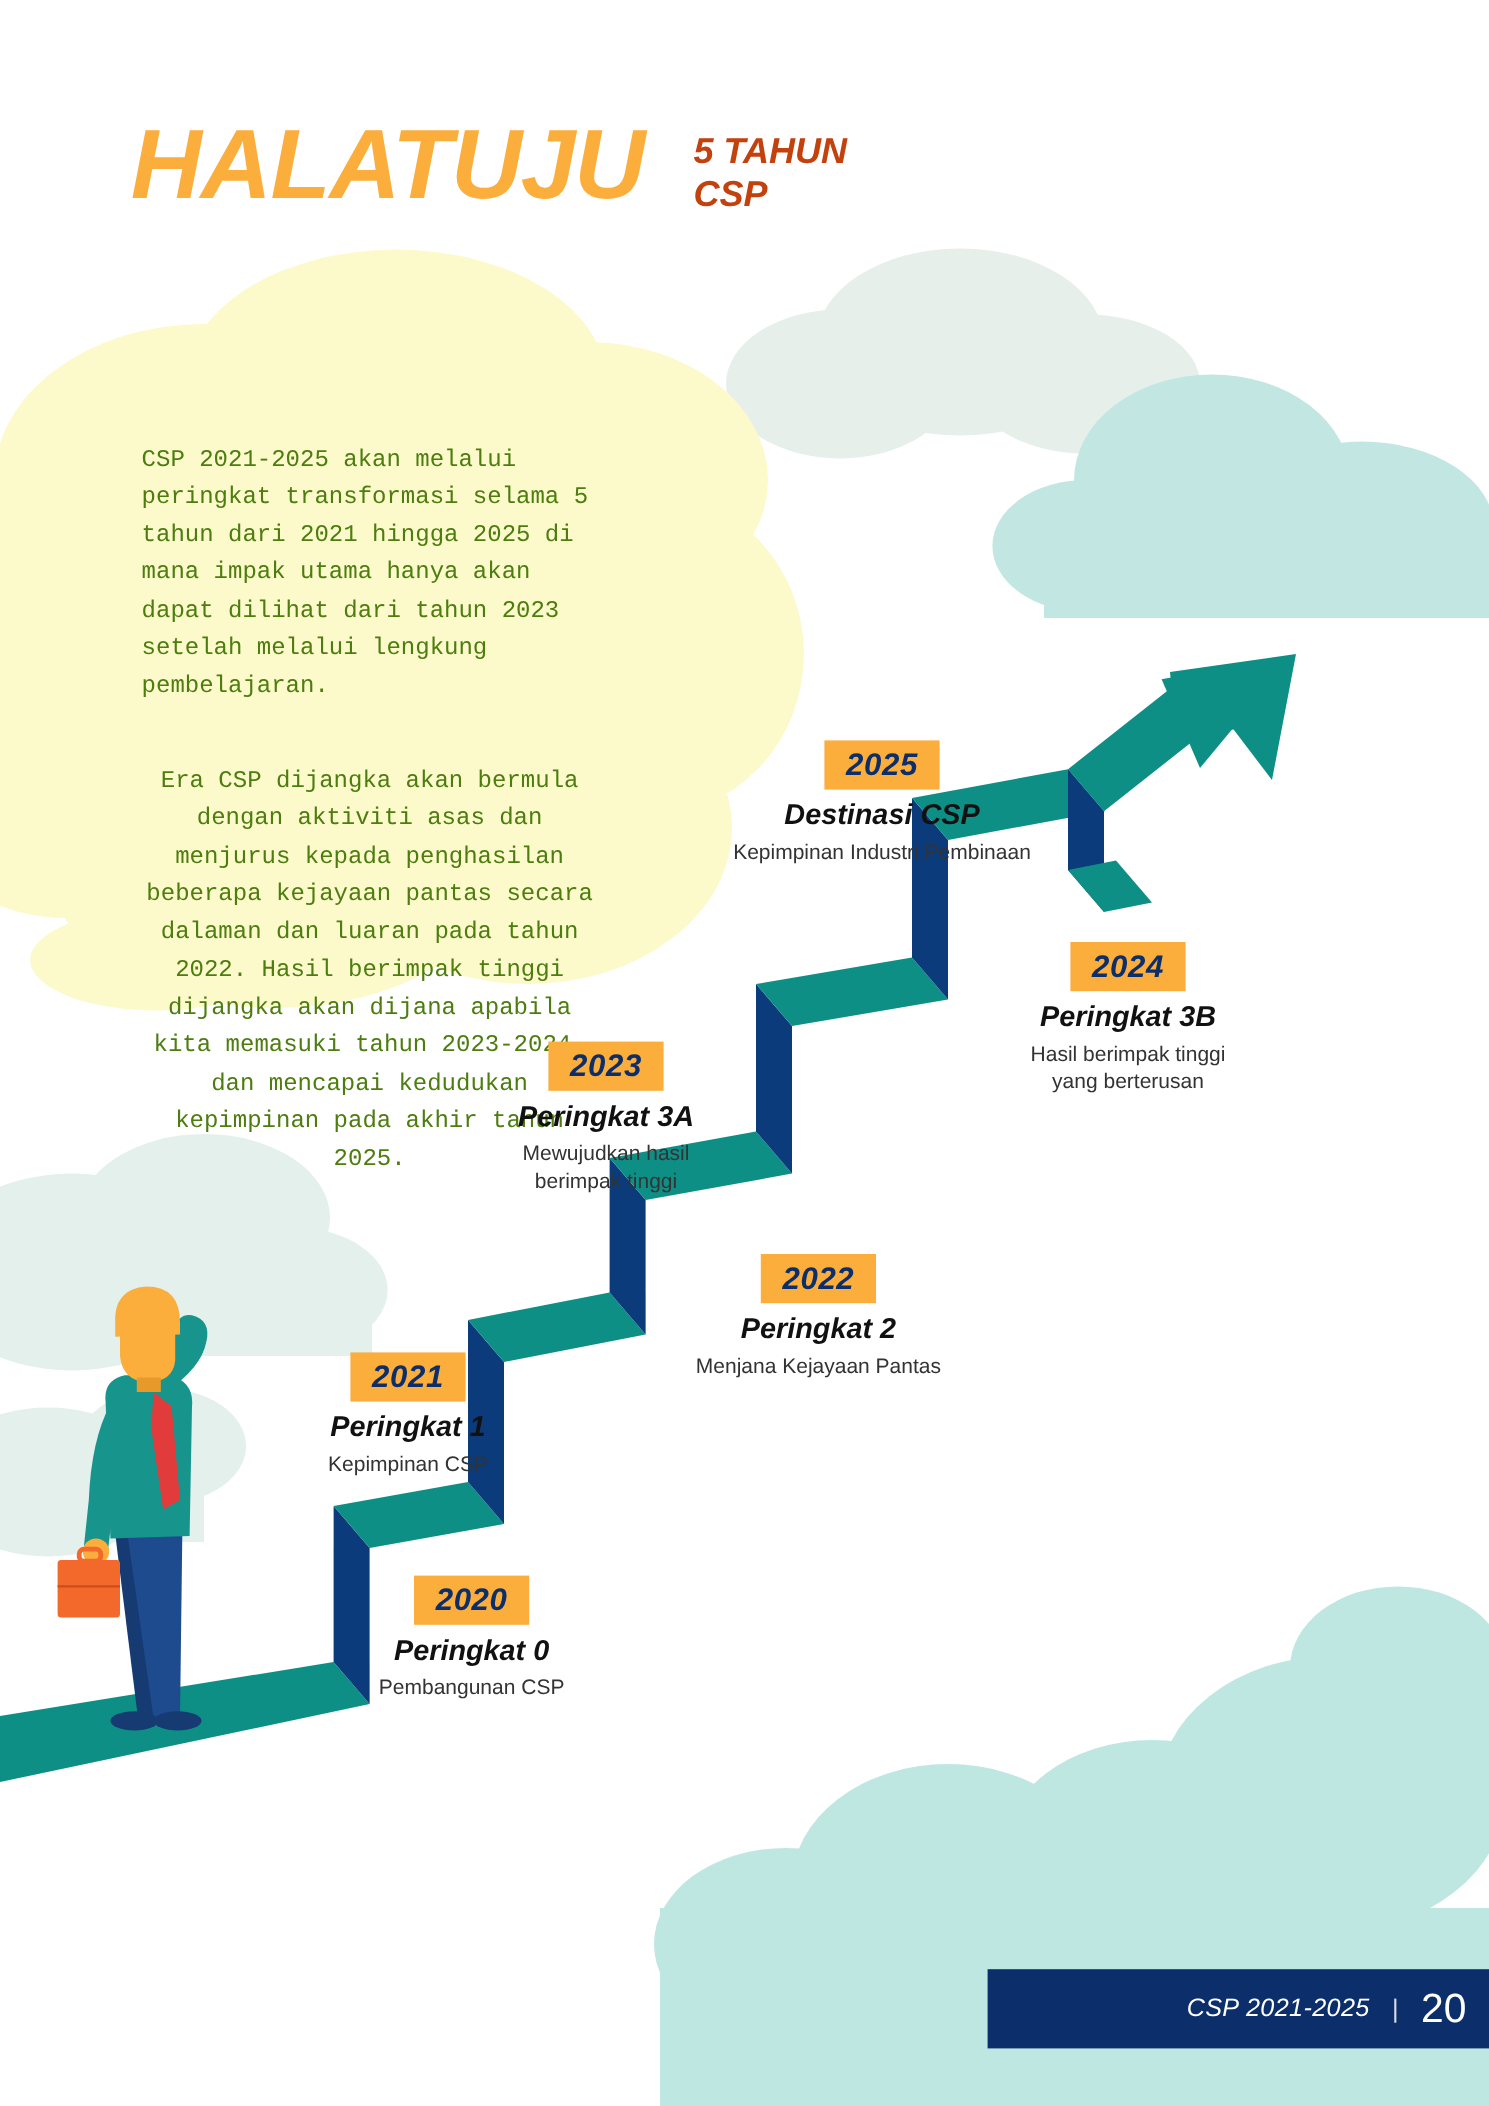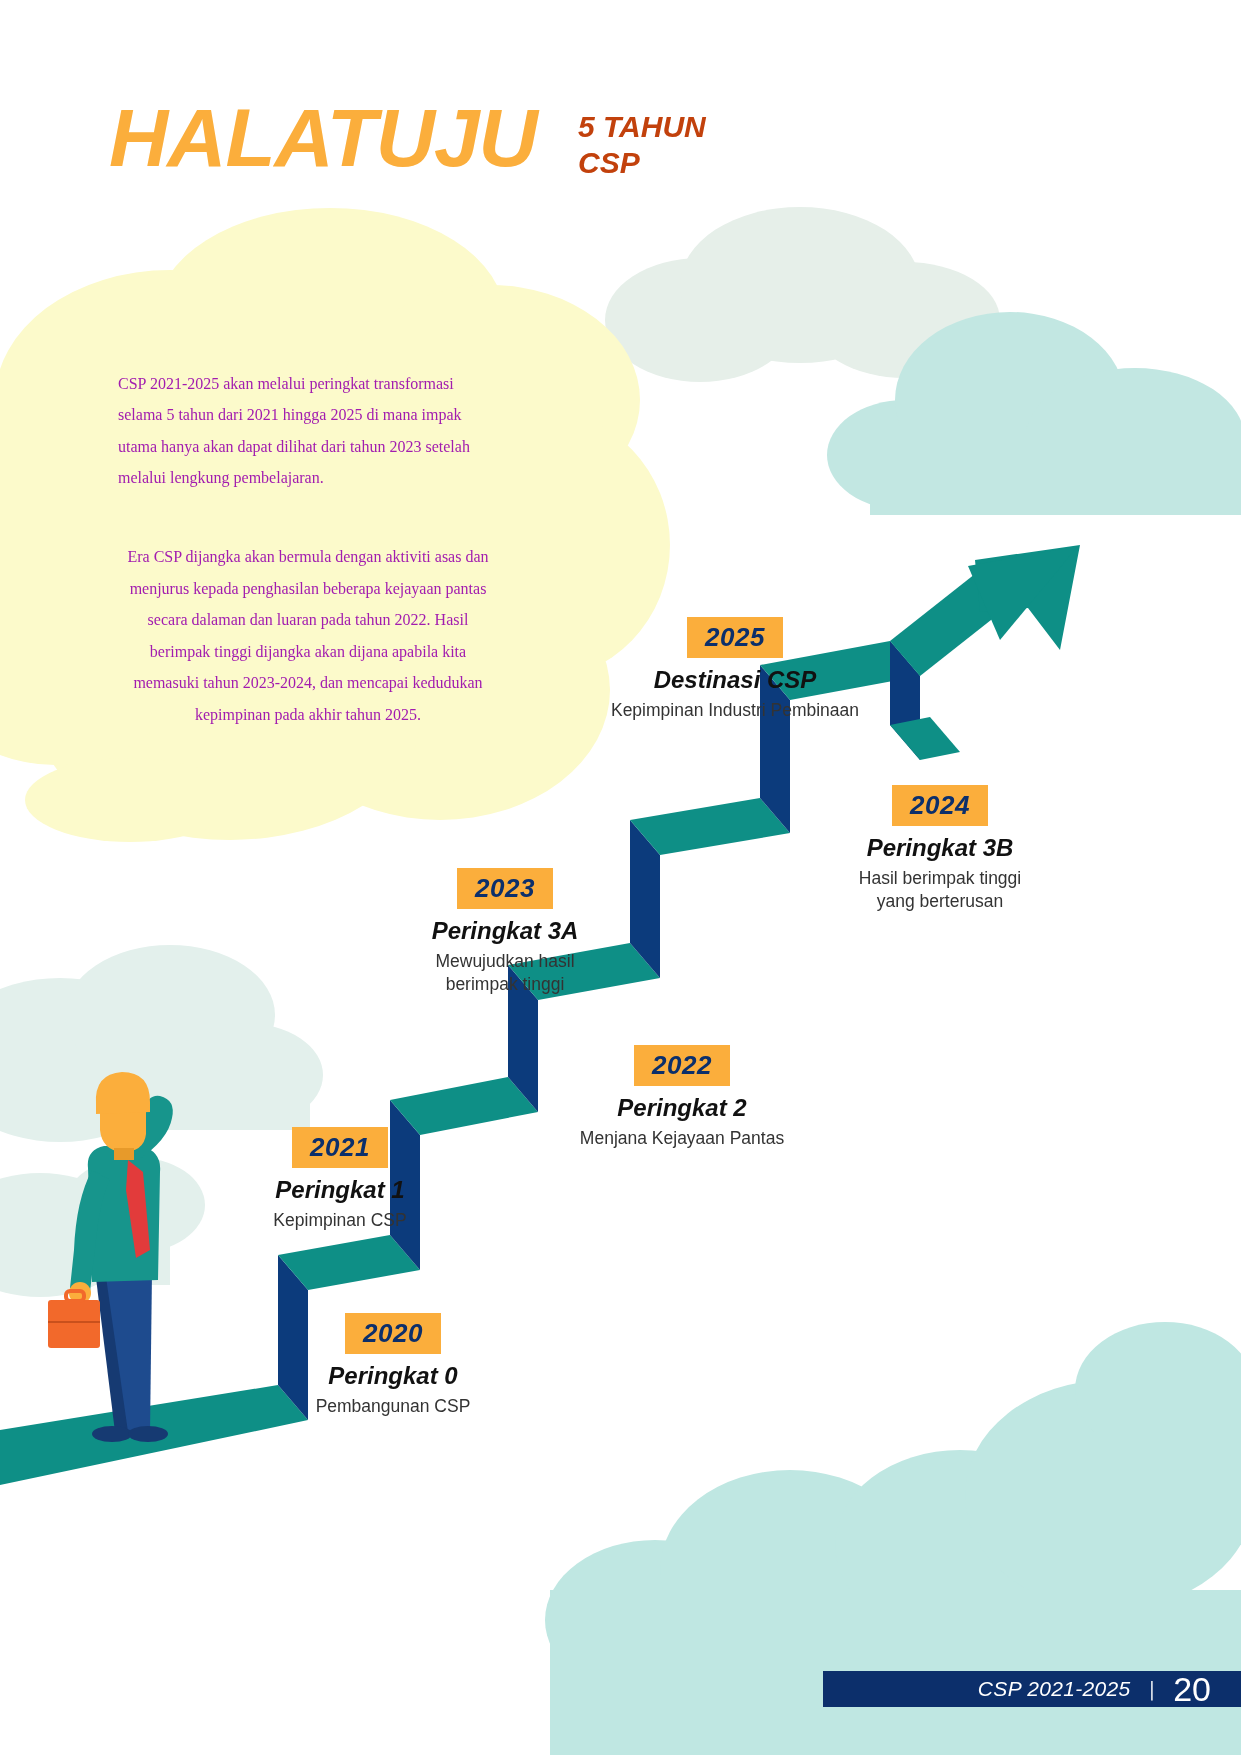--- a/index.html
+++ b/index.html
@@ -29,22 +29,22 @@
     position:absolute; left:500px; top:14px;
     font-family:"Liberation Sans", sans-serif;
     font-weight:bold; font-style:italic;
     font-size:30px; line-height:36px;
     color:#c2410c; white-space:pre-line;
   }
 
   
   .callout-text {
     position:absolute; left:118px; top:336px; width:380px;
-    font-family:Liberation Serif, serif;
-    font-size:16px; line-height:31.5px; color:#a21caf;
+    font-family:Liberation Mono, monospace;
+    font-size:20px; line-height:31.5px; color:#4d7c0f;
     white-space:pre-line;
   }
   .callout-text p + p { margin-top:16px;text-align:center; }
 
   
   .stairs { position:absolute; left:0; top:0; width:1241px; height:1755px; }
 
   
   .ms { position:absolute; text-align:center; }
   .ms .badge {
@@ -71,23 +71,23 @@
   #ms-2021 { left:200px; top:1127px; width:280px; }
   #ms-2022 { left:532px; top:1045px; width:300px; }
   #ms-2023 { left:340px; top:868px; width:330px; }
   #ms-2024 { left:790px; top:785px; width:300px; }
   #ms-2025 { left:570px; top:617px; width:330px;text-align:center; }
 
   
   .footer {
     position:absolute; right:0; bottom:48px;
     background:#0C2F6B; color:#ffffff;
-    height:36px; width:418px;
+    height:66px; width:418px;
     display:flex; align-items:center; justify-content:flex-end;
-    padding-right:30px; gap:18px;
+    padding-right:19px; gap:18px;
   }
   .footer .fcaption {
     font-family:"Liberation Sans", sans-serif;
     font-style:italic; font-size:21px; letter-spacing:0.3px;
   }
   .footer .fsep { font-size:20px; color:#ffffff; opacity:.85; }
   .footer .fpage {
     font-family:"Liberation Sans", sans-serif;
     font-weight:normal; font-size:34px;
   }

